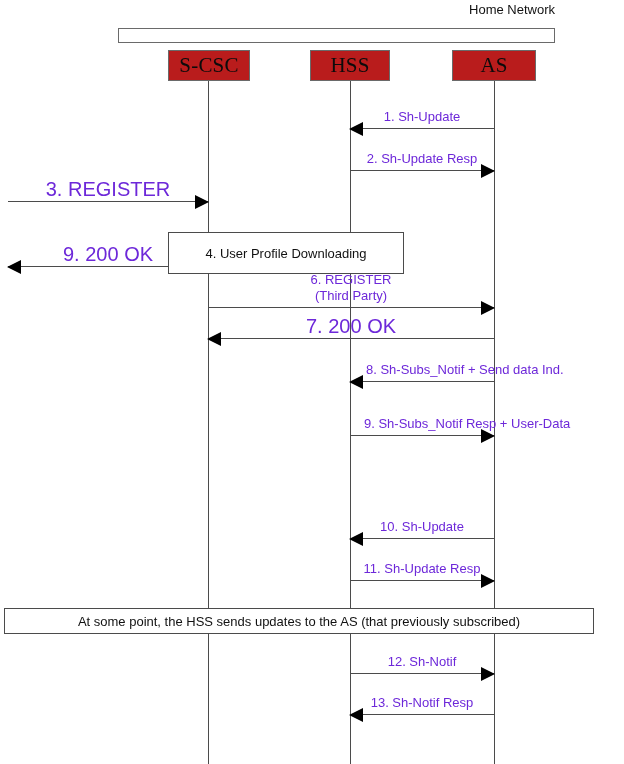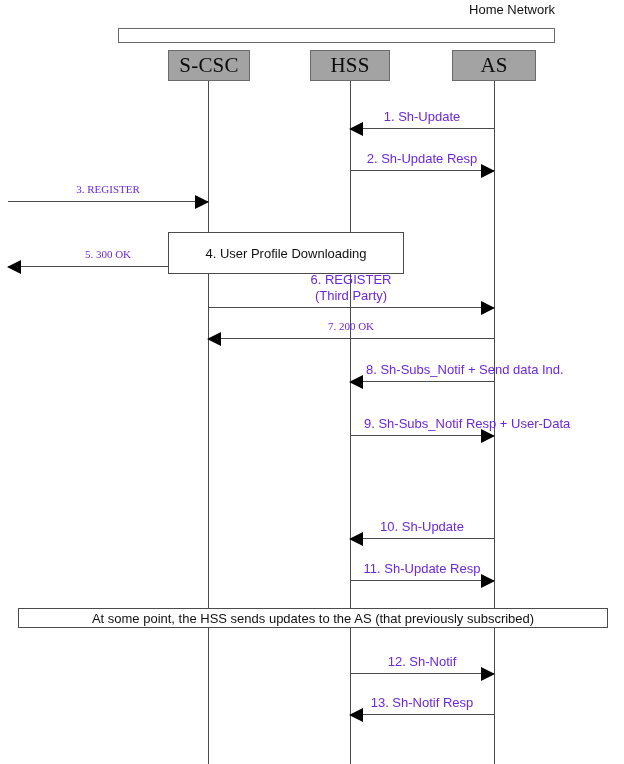--- a/index.html
+++ b/index.html
@@ -45,21 +45,21 @@
     height: 683px;
     background: #4b4b4b;
   }
   
   .actor-box {
     position: absolute;
     top: 50px;
     height: 31px;
     border: 1.6px solid #6a6a6a;
     box-sizing: border-box;
-    background: #a3a3a3;
+    background: #b91c1c;
     display: flex;
     align-items: center;
     justify-content: center;
     font-family: "Liberation Serif", serif;
     font-size: 21px;
     color: #0b0b0b;
     letter-spacing: 0.2px;
     z-index: 3;
   }
   
@@ -97,22 +97,22 @@
     bottom: 4px;
     width: 100%;
     text-align: center;
     font-family: "Liberation Sans", sans-serif;
     font-size: 13px;
     color: #6d28d9;
     white-space: nowrap;
     line-height: 15px;
   }
   .msg .label.serif {
-    font-family: Liberation Serif, serif;
-    font-size: 11px;
+    font-family: Liberation Sans, sans-serif;
+    font-size: 20px;
   }
   .msg .label.two-line {
     bottom: 3px;
     line-height: 16px;
     text-align: center;
   }
   
   .note-box {
     position: absolute;
     border: 1.4px solid #4b4b4b;
@@ -160,21 +160,21 @@
     <div class="line"></div>
     <div class="head"></div>
     <div class="label serif">3. REGISTER</div>
   </div>
 
   <div class="note-box" style="left:168px;top:232px;width:236px;height:42px">4. User  Profile  Downloading</div>
 
   <div class="msg to-left" style="left:8px;width:200px;top:266px">
     <div class="line"></div>
     <div class="head"></div>
-    <div class="label serif">5. 300 OK</div>
+    <div class="label serif">9. 200 OK</div>
   </div>
 
   <div class="msg to-right" style="left:208px;width:286px;top:307px">
     <div class="line"></div>
     <div class="head"></div>
     <div class="label two-line">
       <div>6. REGISTER</div>
       <div>(Third Party)</div>
     </div>
   </div>
@@ -203,21 +203,21 @@
     <div class="head"></div>
     <div class="label">10. Sh-Update</div>
   </div>
 
   <div class="msg to-right" style="left:350px;width:144px;top:580px">
     <div class="line"></div>
     <div class="head"></div>
     <div class="label">11. Sh-Update Resp</div>
   </div>
 
-  <div class="note-box" style="left:18px;top:608px;width:590px;height:20px">At some point, the HSS sends updates to the AS (that previously subscribed)</div>
+  <div class="note-box" style="left:4px;top:608px;width:590px;height:26px">At some point, the HSS sends updates to the AS (that previously subscribed)</div>
 
   <div class="msg to-right" style="left:350px;width:144px;top:673px">
     <div class="line"></div>
     <div class="head"></div>
     <div class="label">12. Sh-Notif</div>
   </div>
 
   <div class="msg to-left" style="left:350px;width:144px;top:714px">
     <div class="line"></div>
     <div class="head"></div>

